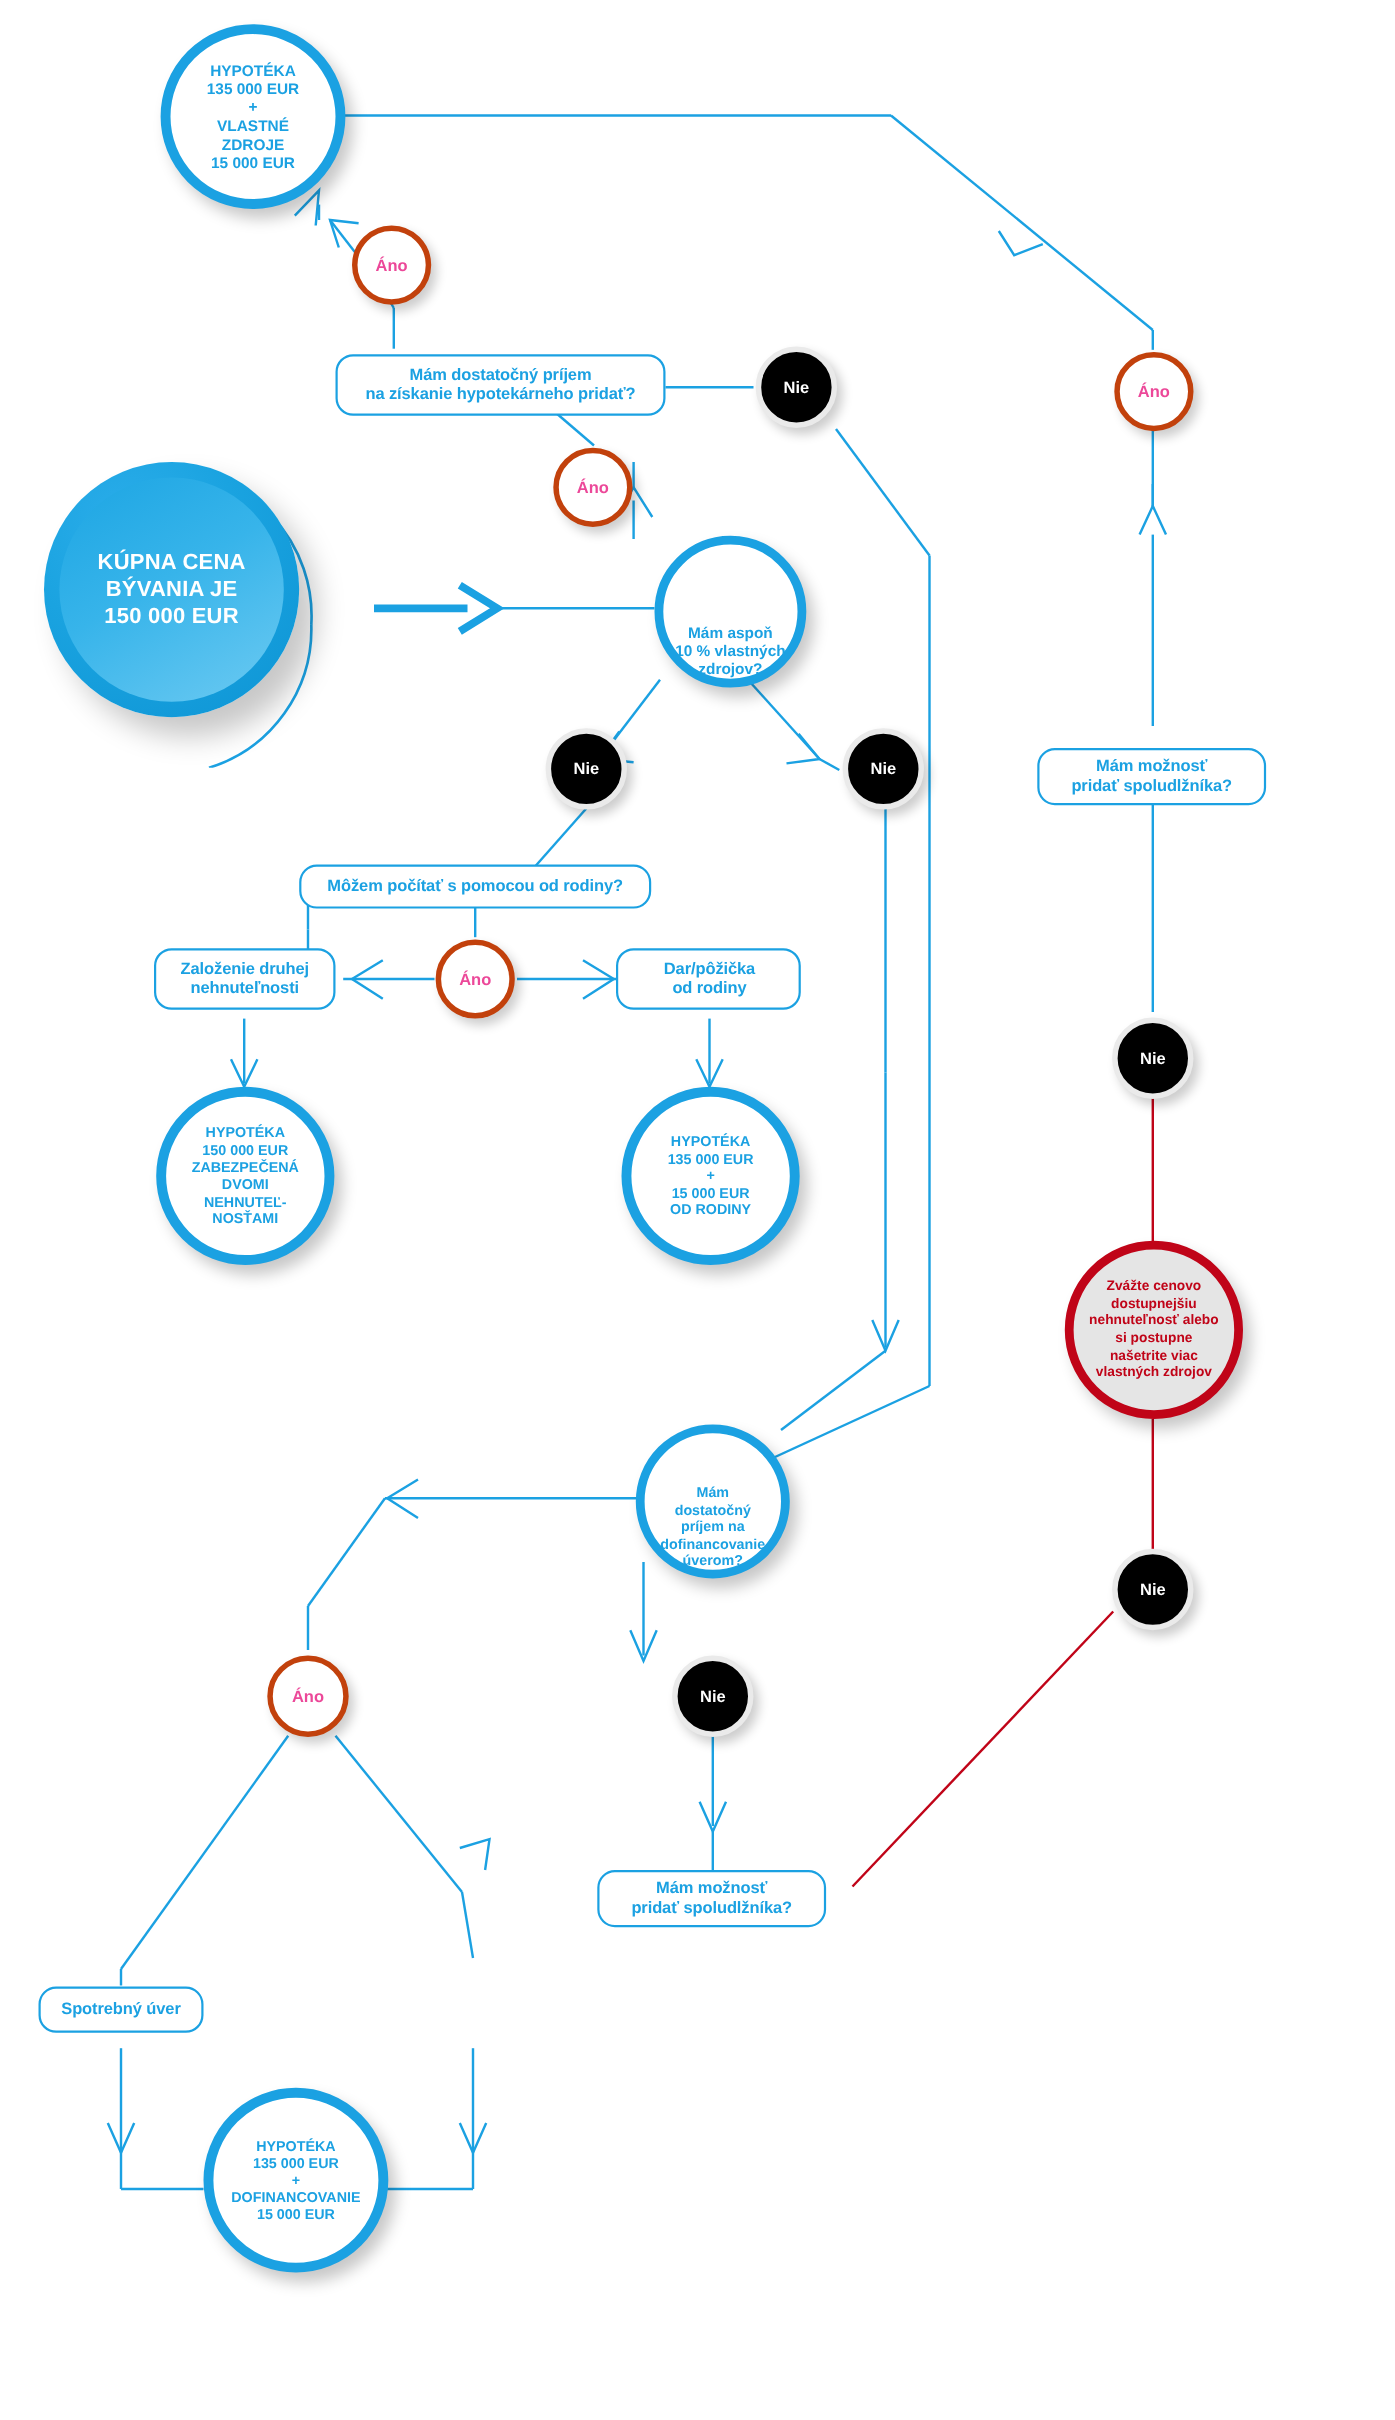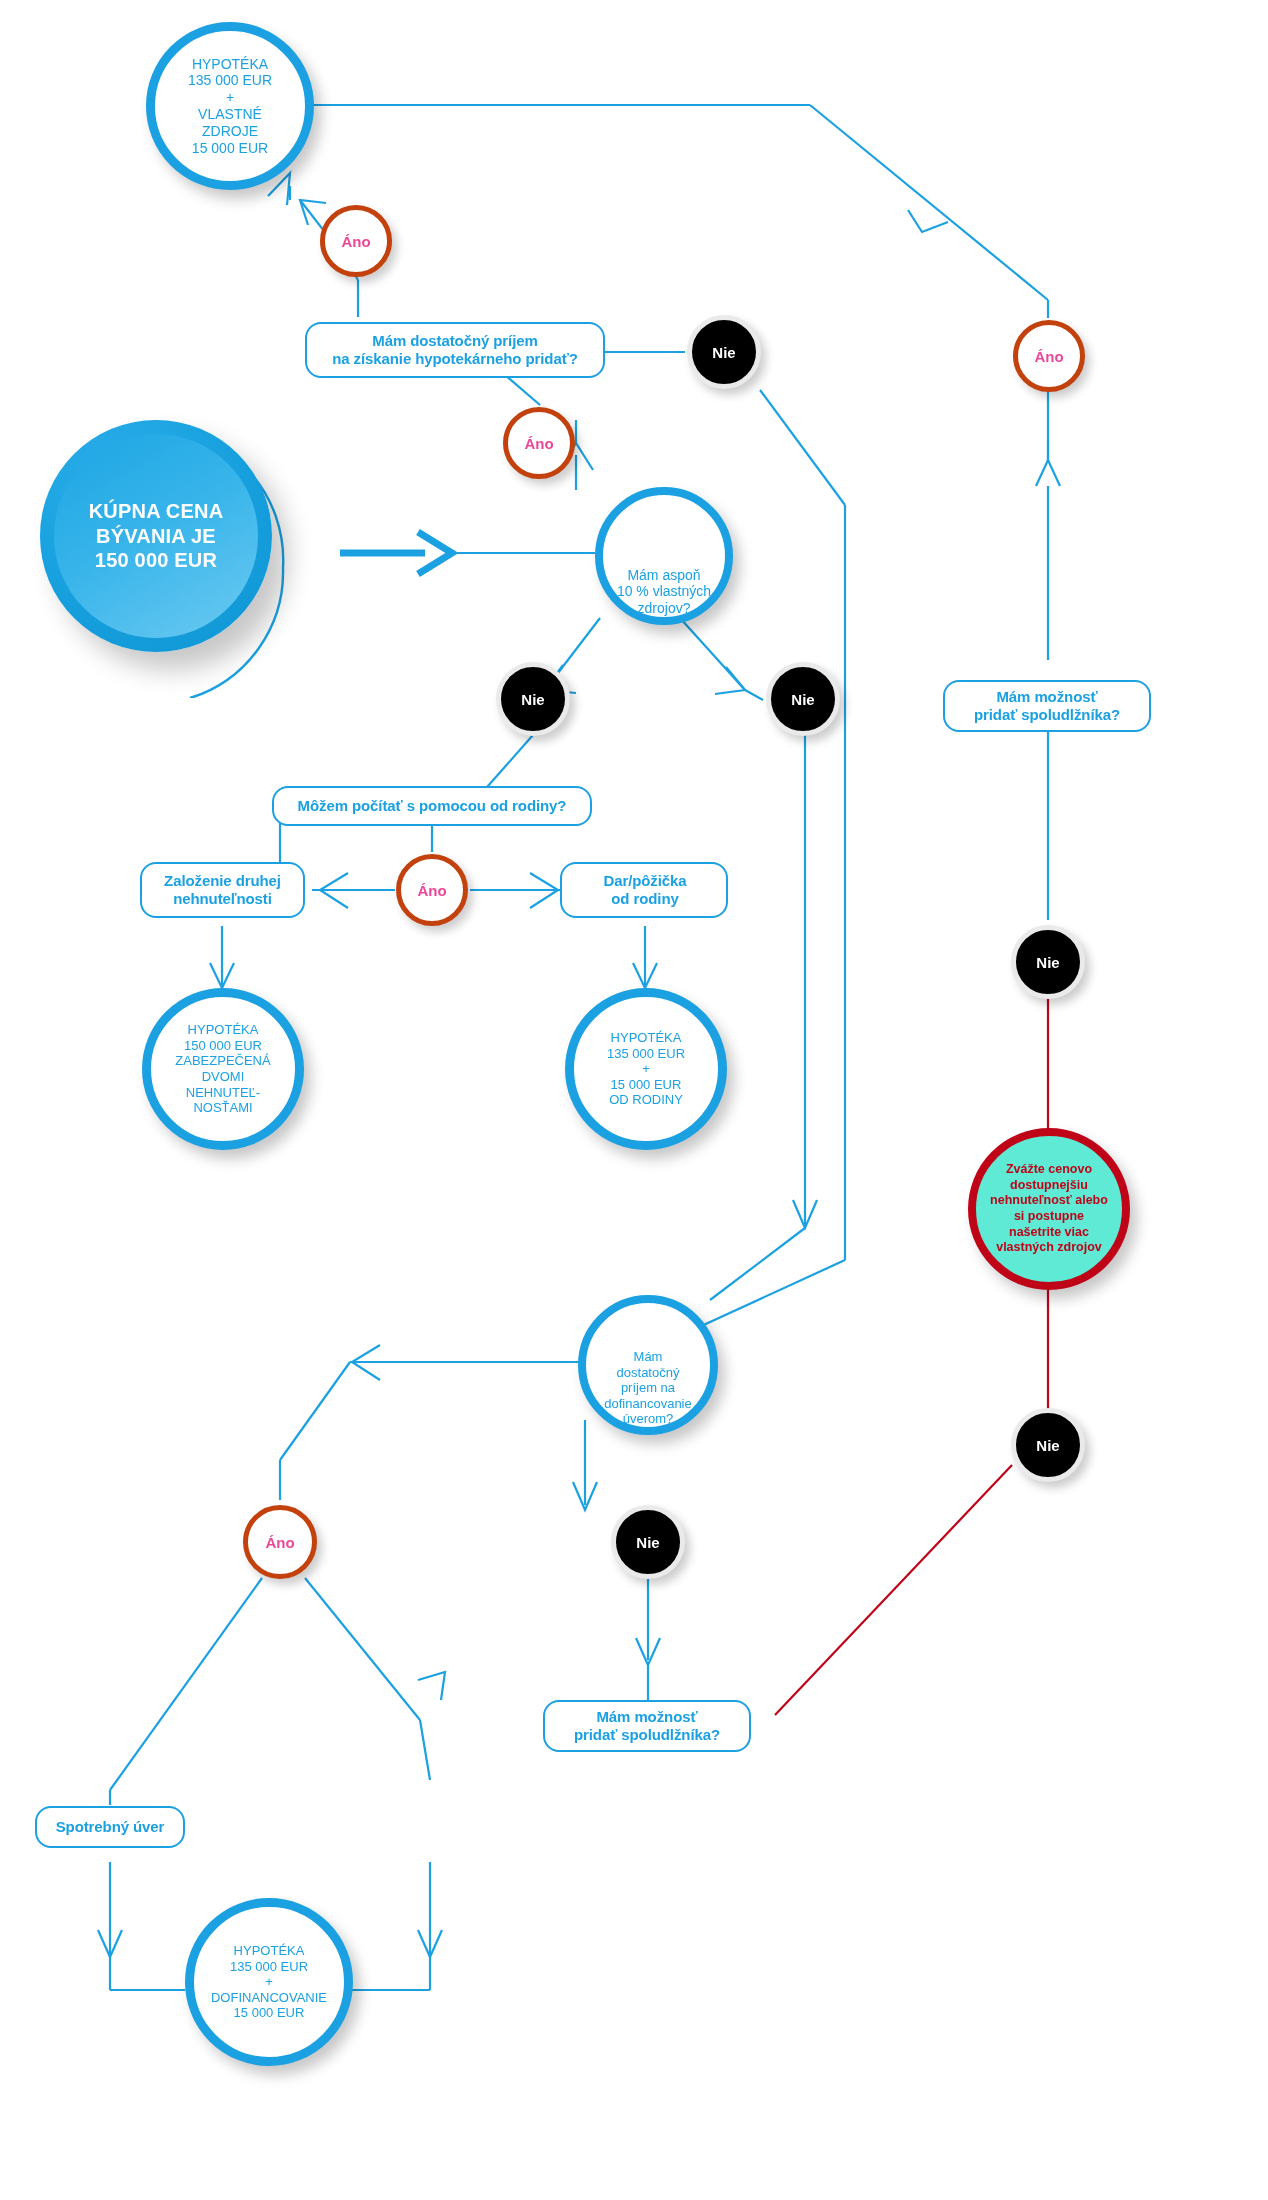--- a/index.html
+++ b/index.html
@@ -28,31 +28,31 @@
     padding:7px 14px;
     letter-spacing:-0.1px;
   }
 
   
   .circle-blue{
     border-radius:50%;
     background:#ffffff;
     border:9px solid #1ba1e2;
     color:#1ba1e2;
-    font-weight:normal;
+    font-weight:bold;
     font-size:14px;
     line-height:1.2;
     box-shadow:7px 9px 14px rgba(0,0,0,0.22);
   }
   .circle-blue.thin{border-width:8px;align-items:flex-end;}
 
   
   .circle-red{
     border-radius:50%;
-    background:#5eead4;
+    background:#e5e5e5;
     border:8px solid #c00418;
     color:#c00418;
     font-weight:bold;
     font-size:12.5px;
     line-height:1.25;
     box-shadow:7px 9px 14px rgba(0,0,0,0.22);
   }
 
   
   .pill-yes{

